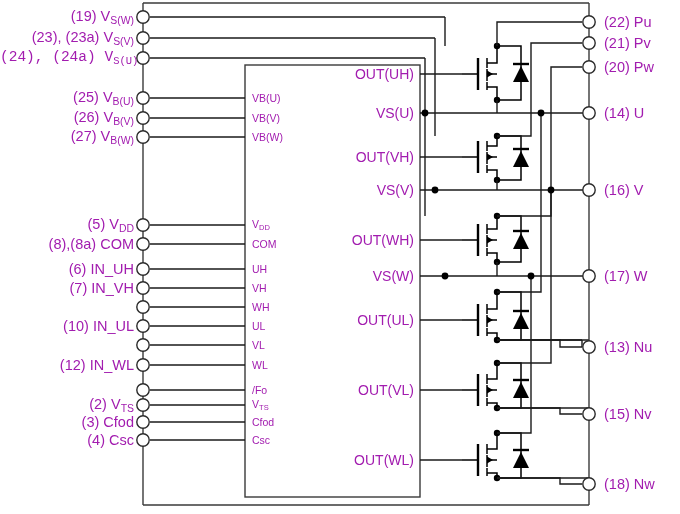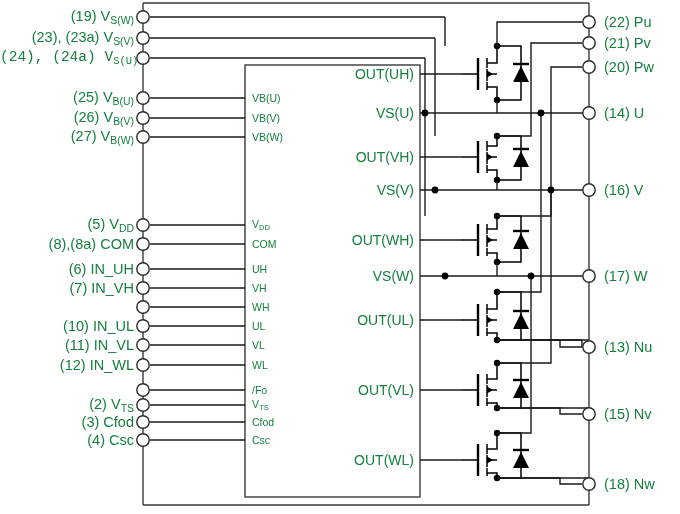--- a/index.html
+++ b/index.html
@@ -20,21 +20,21 @@
   .wire-box { stroke: #3a3a3a; stroke-width: 1.4; fill: none; }
   .pin-circle { stroke: #2a2a2a; stroke-width: 1.4; fill: #ffffff; }
   .node-dot { fill: #000000; }
   .dev { stroke: #000000; stroke-width: 1.5; fill: none; }
   .dev-thick { stroke: #000000; stroke-width: 2.4; fill: none; }
   .dev-fill { fill: #000000; stroke: none; }
 
   .lbl {
     position: absolute;
     white-space: nowrap;
-    color: #15803d;
+    color: #a21caf;
     font-family: "Liberation Sans", sans-serif;
   }
   .lbl-left {
     font-size: 14.5px;
     text-align: right;
     transform: translateY(-50%);
   }
   .lbl-right {
     font-size: 14.5px;
     text-align: left;
@@ -336,24 +336,20 @@
     <span>IN_UH</span>
   </div>
   <div class="lbl lbl-left" style="left:0; width:134px; top:288px;">
     <span>(7)</span>
     <span>IN_VH</span>
   </div>
   <div class="lbl lbl-left" style="left:0; width:134px; top:326px;">
     <span>(10)</span>
     <span>IN_UL</span>
   </div>
-  <div class="lbl lbl-left" style="left:0; width:134px; top:345px;">
-    <span>(11)</span>
-    <span>IN_VL</span>
-  </div>
   <div class="lbl lbl-left" style="left:0; width:134px; top:365px;">
     <span>(12)</span>
     <span>IN_WL</span>
   </div>
   <div class="lbl lbl-left" style="left:0; width:134px; top:405px;">
     <span>(2)</span>
     <span>V</span><span class="sub">TS</span>
   </div>
   <div class="lbl lbl-left" style="left:0; width:134px; top:422px;">
     <span>(3)</span>

